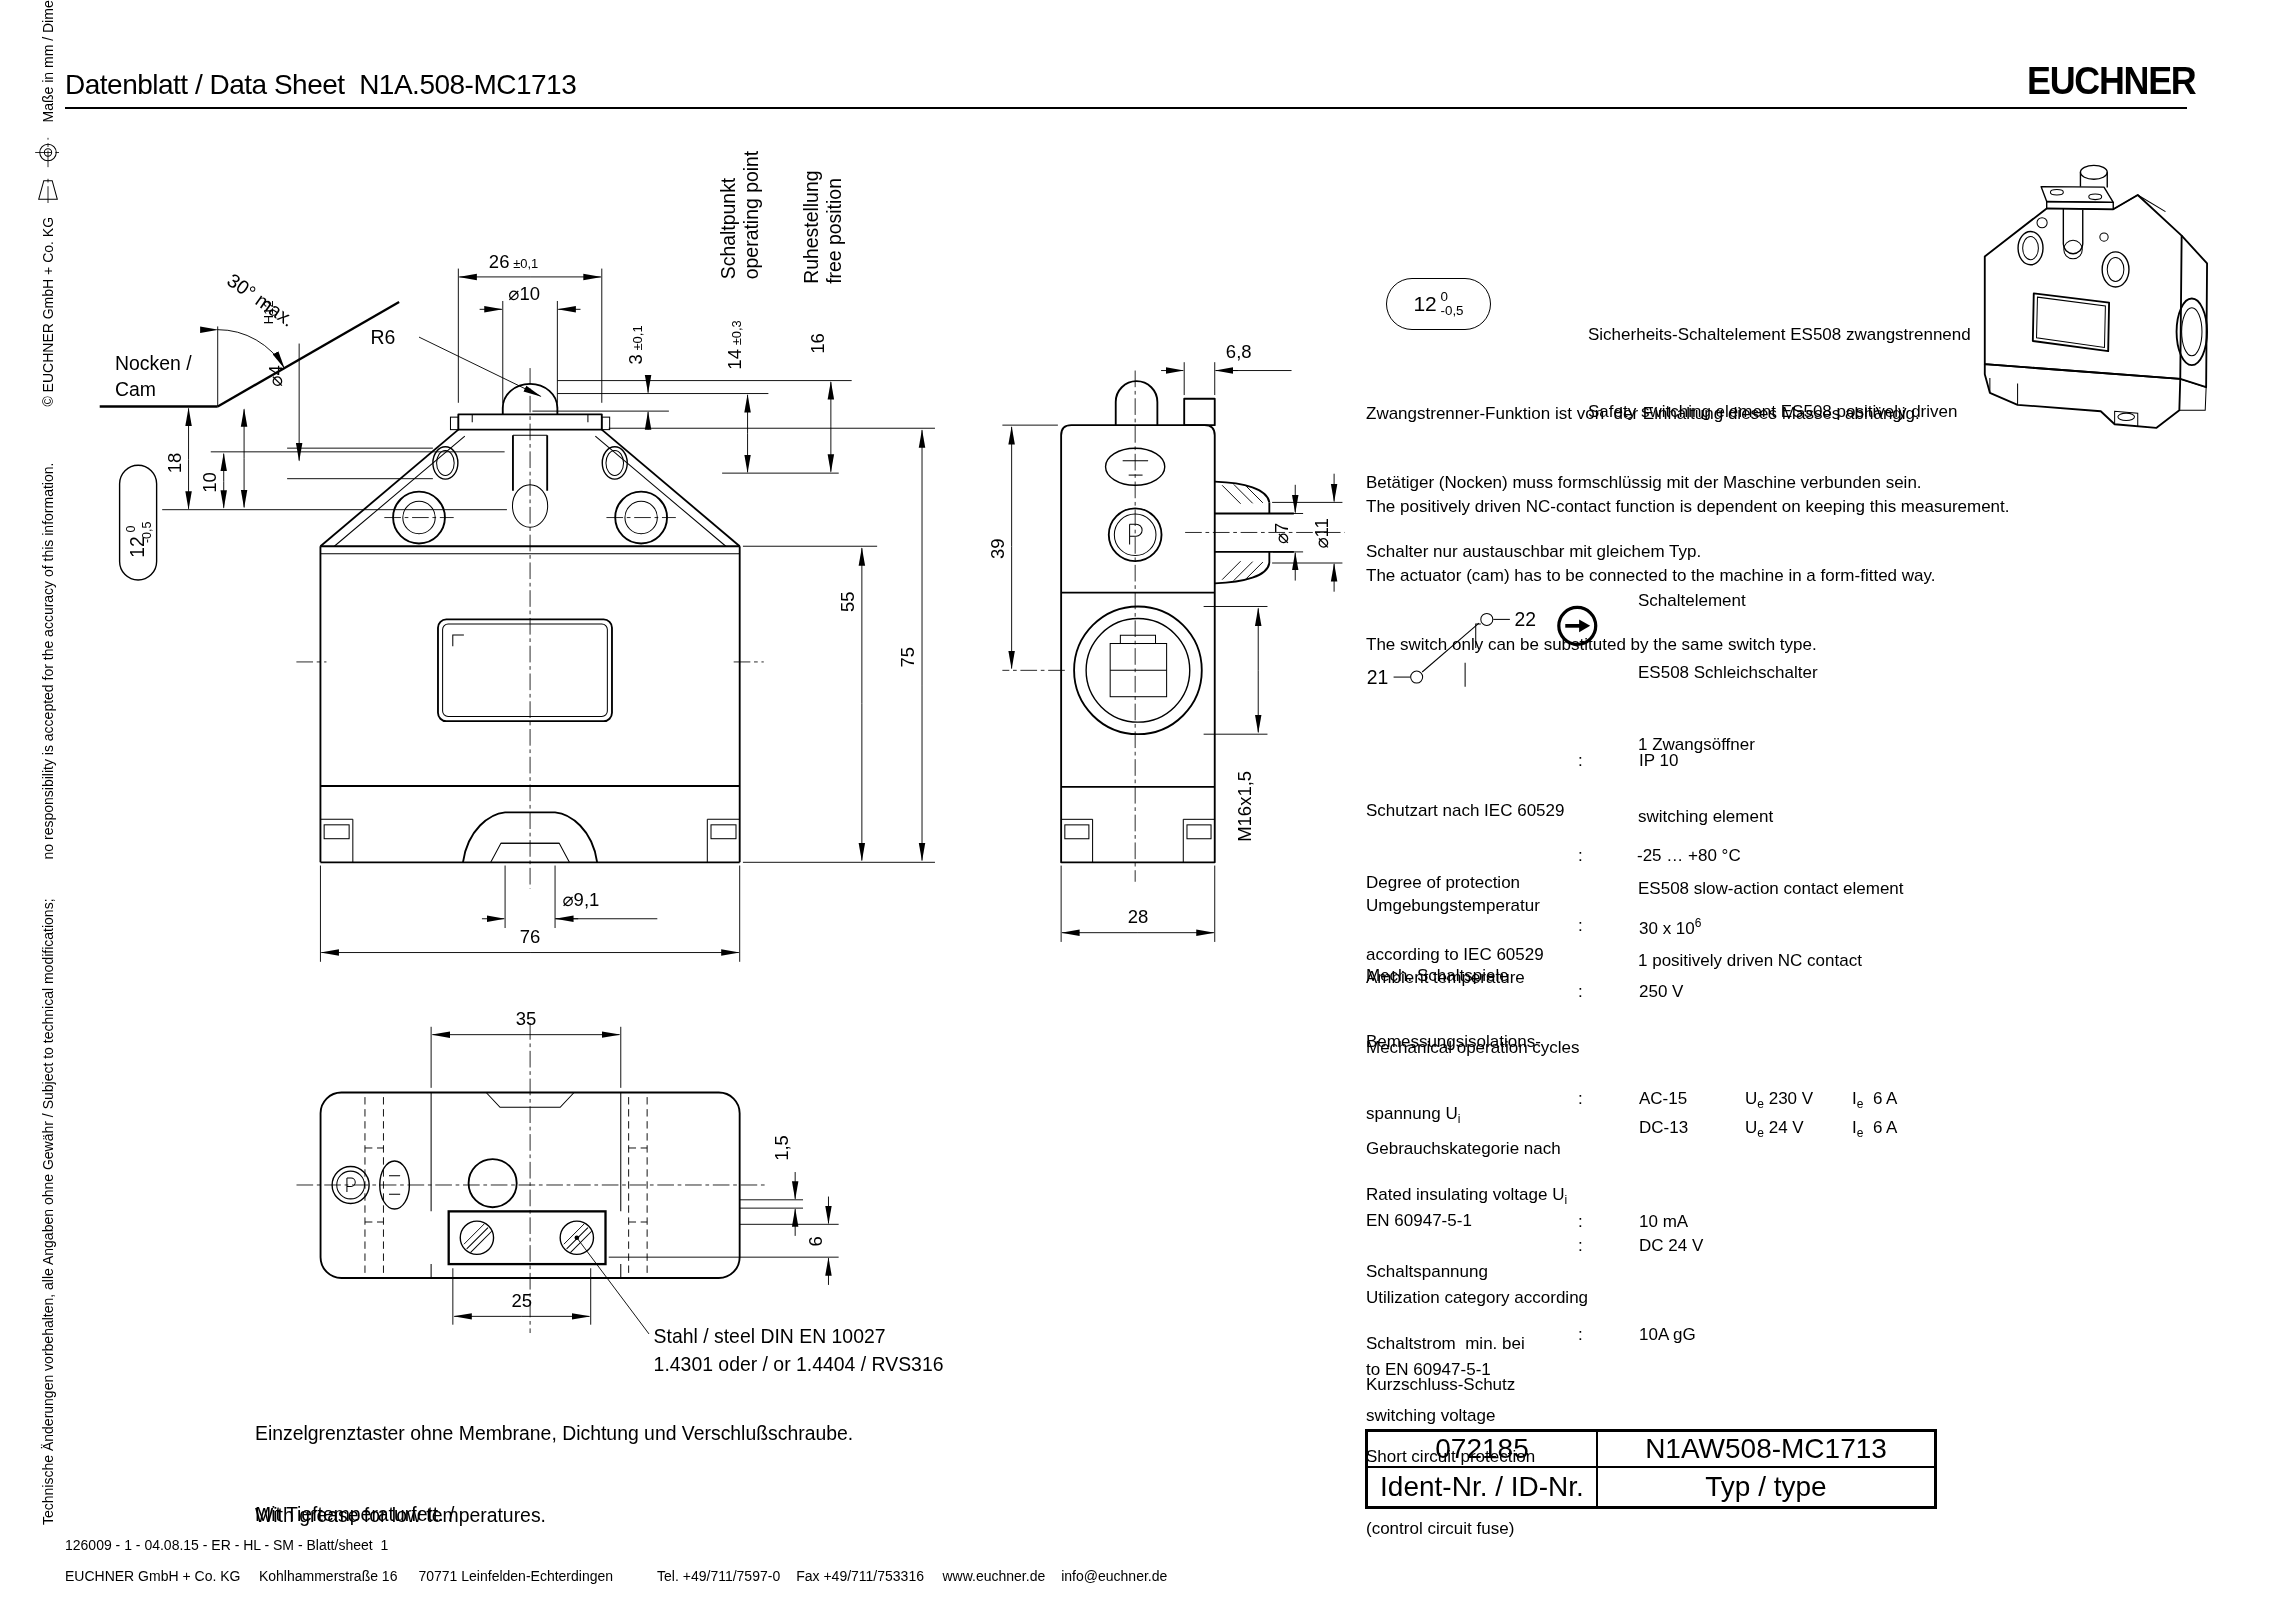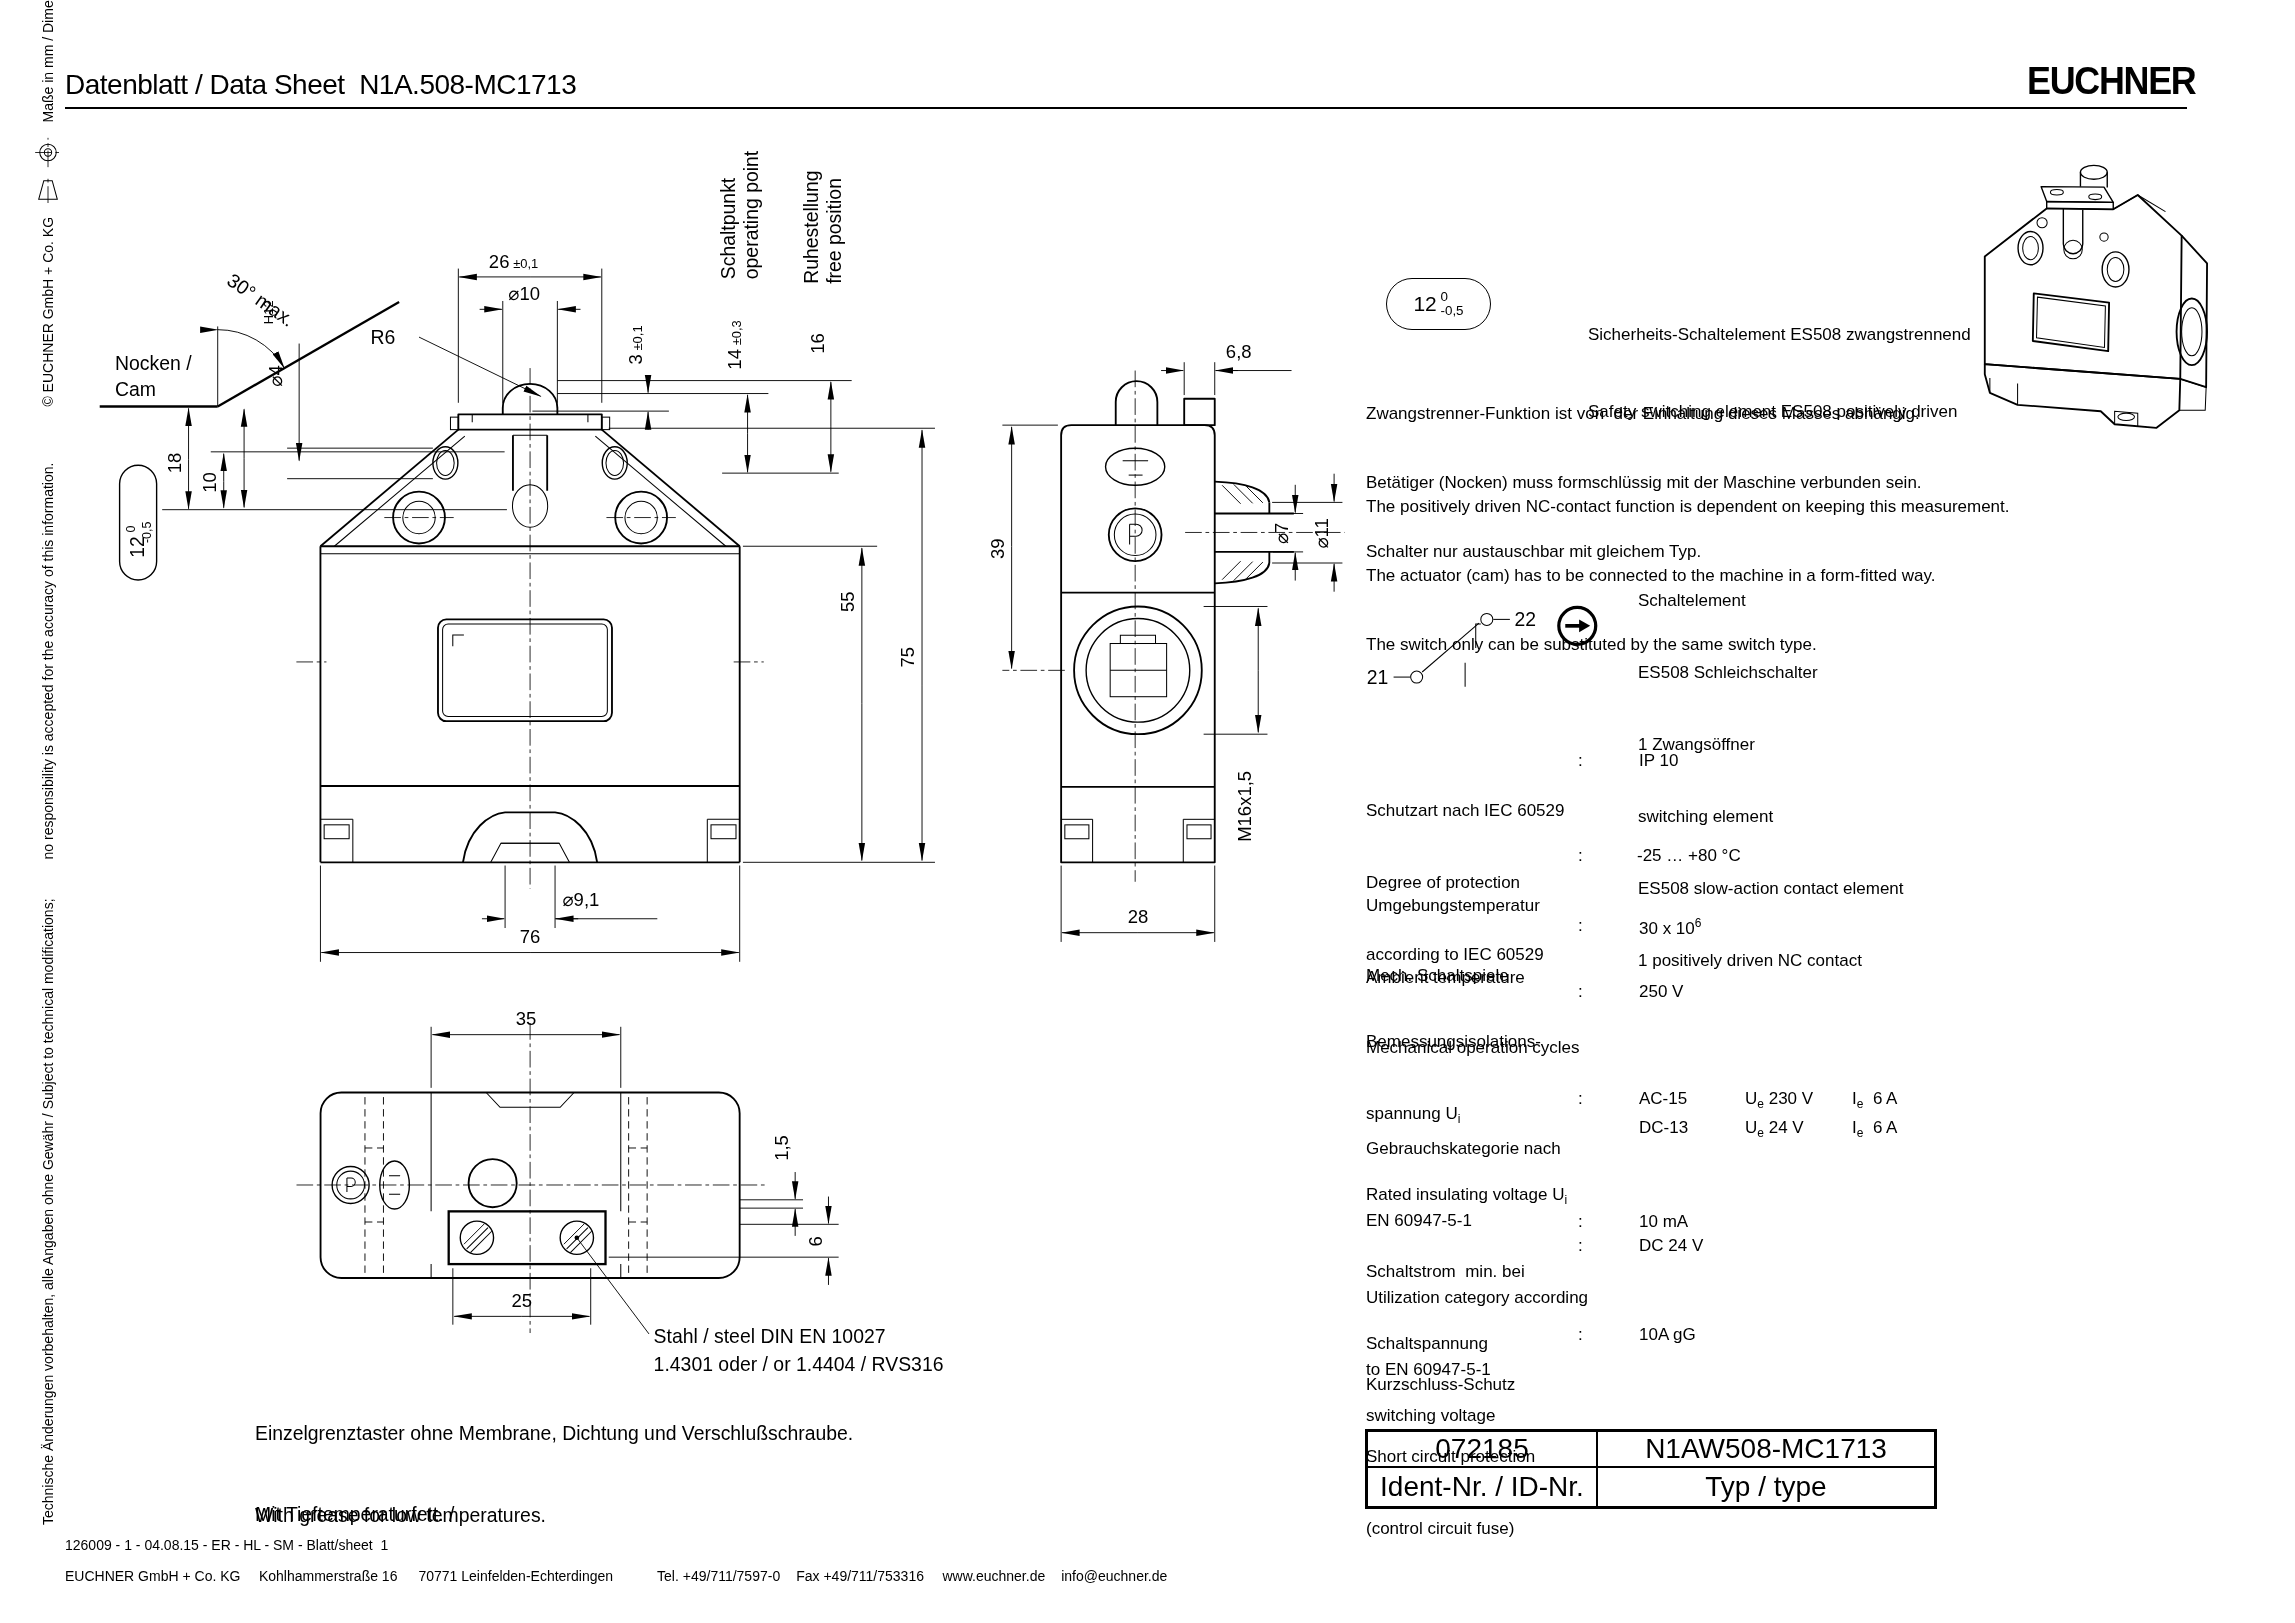--- a/index.html
+++ b/index.html
@@ -531,22 +531,22 @@
   <div class="abs specval" style="left:273px;top:0px;">AC-15</div>
   <div class="abs specval" style="left:379px;top:0px;"><span>U</span><sub>e</sub> <span>230 V</span></div>
   <div class="abs specval" style="left:486px;top:0px;"><span>I</span><sub>e</sub>  <span>6 A</span></div>
   <div class="abs specval" style="left:273px;top:29px;">DC-13</div>
   <div class="abs specval" style="left:379px;top:29px;"><span>U</span><sub>e</sub> <span>24 V</span></div>
   <div class="abs specval" style="left:486px;top:29px;"><span>I</span><sub>e</sub>  <span>6 A</span></div>
 </div>
 
 <div class="abs" style="left:1366px;top:1212px;width:625px;">
   <div class="speclab">
+    <div>Schaltspannung</div>
     <div>Schaltstrom  min. bei</div>
-    <div>Schaltspannung</div>
     <div>switching voltage</div>
   </div>
   <div class="abs specval" style="left:212px;top:0px;">:</div>
   <div class="abs specval" style="left:212px;top:24px;">:</div>
   <div class="abs specval" style="left:273px;top:0px;">10 mA</div>
   <div class="abs specval" style="left:273px;top:24px;">DC 24 V</div>
 </div>
 
 <div class="abs" style="left:1366px;top:1325px;width:625px;">
   <div class="speclab">

